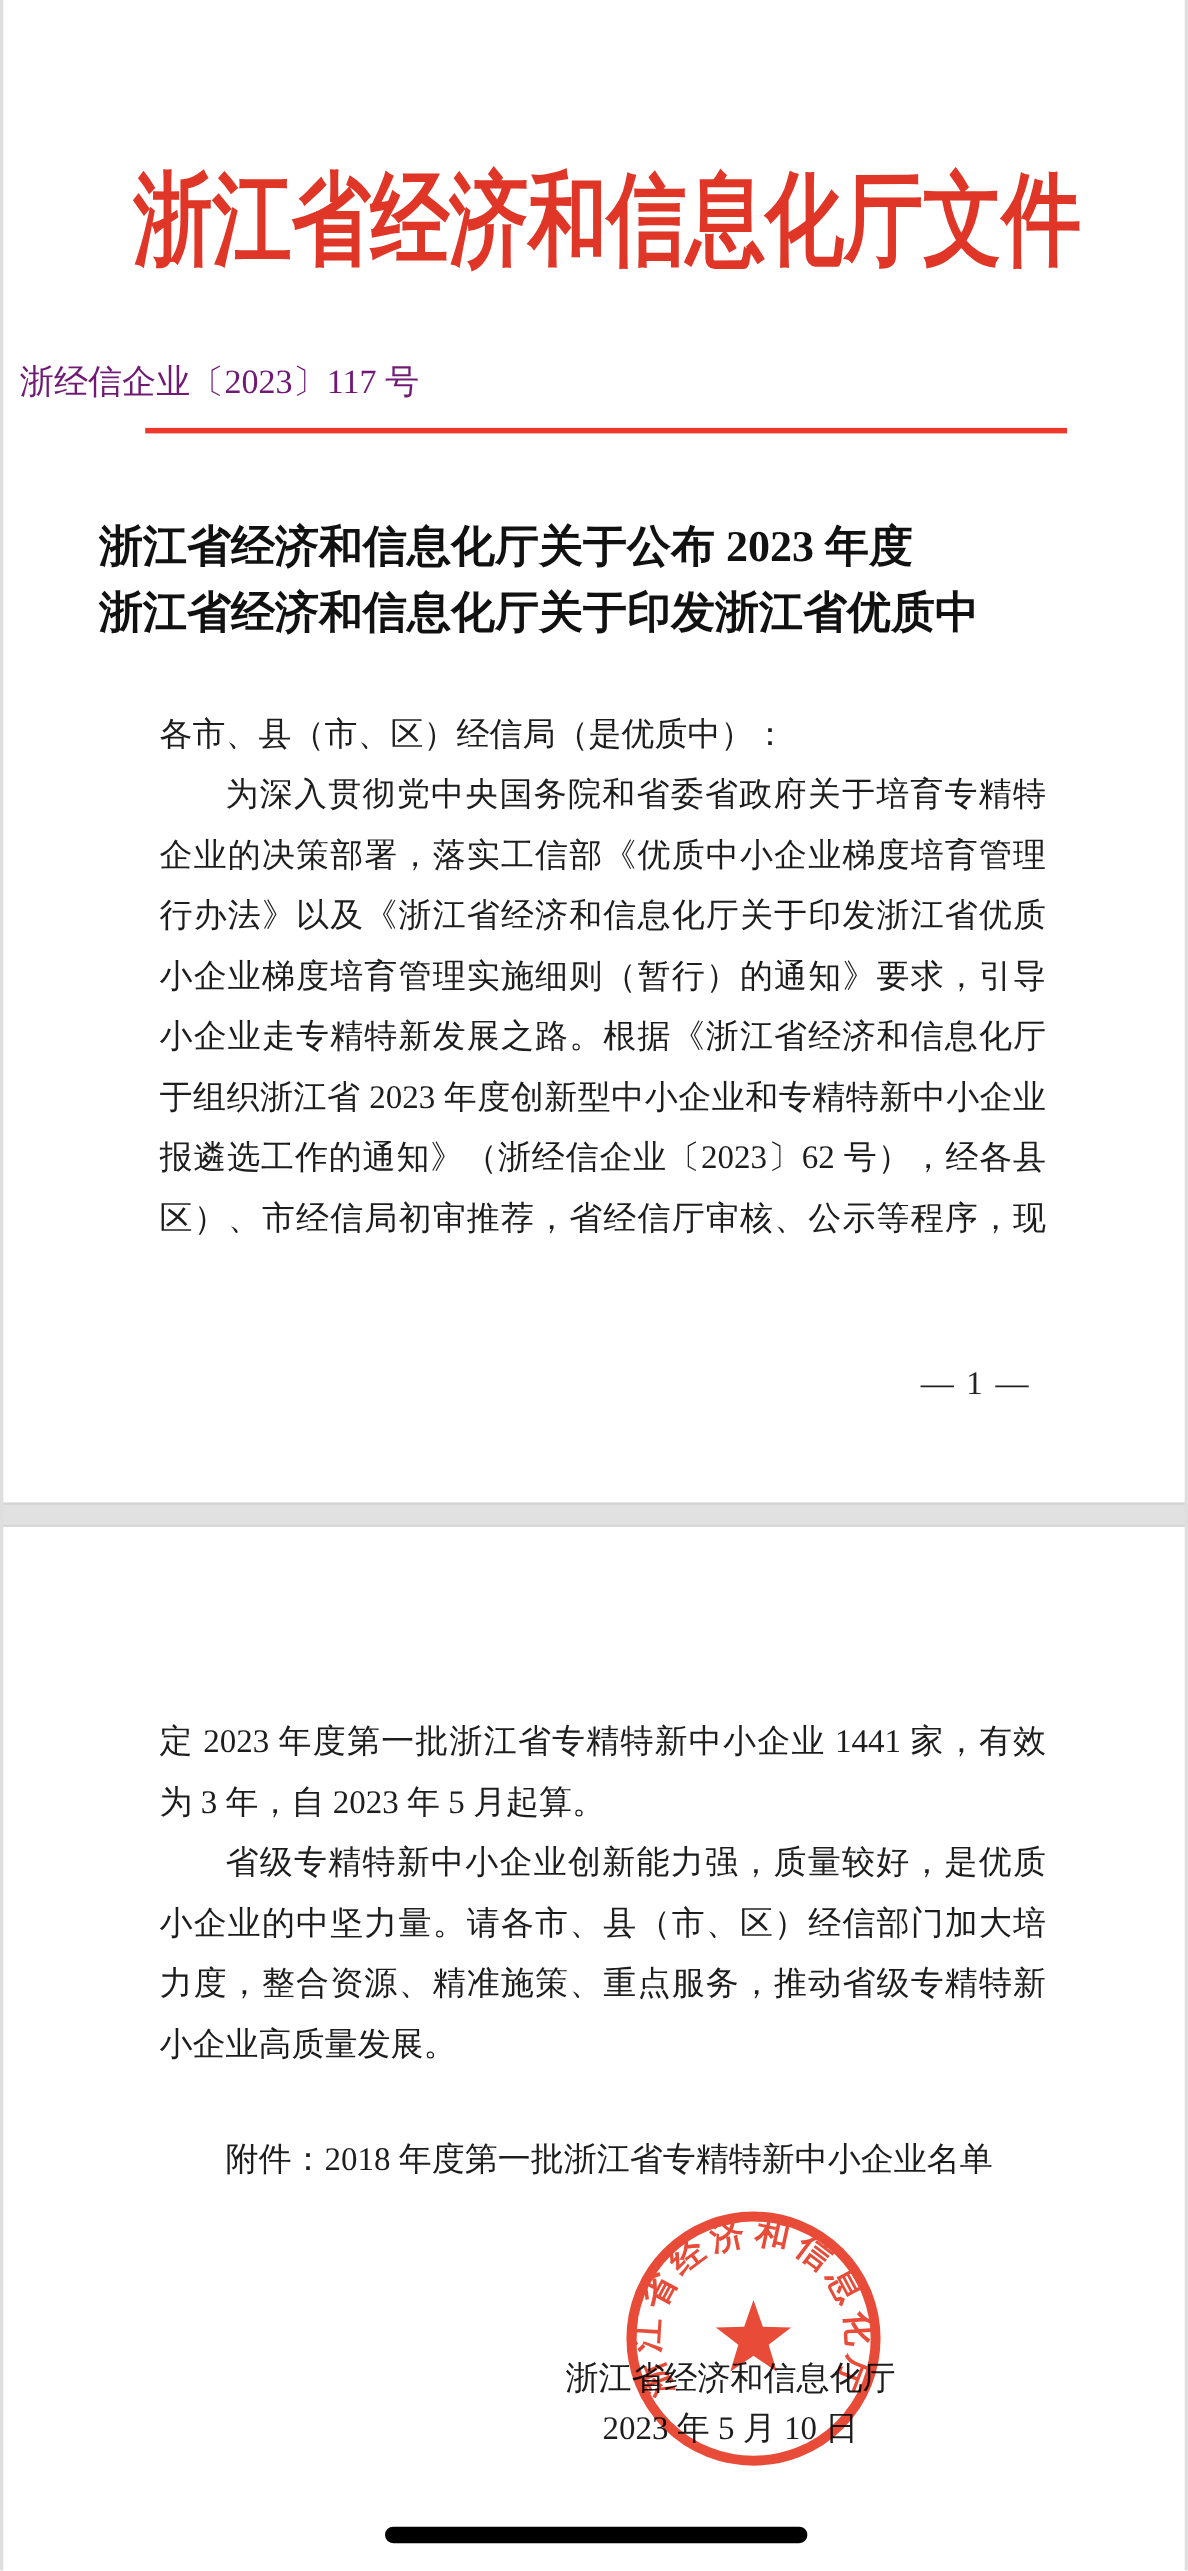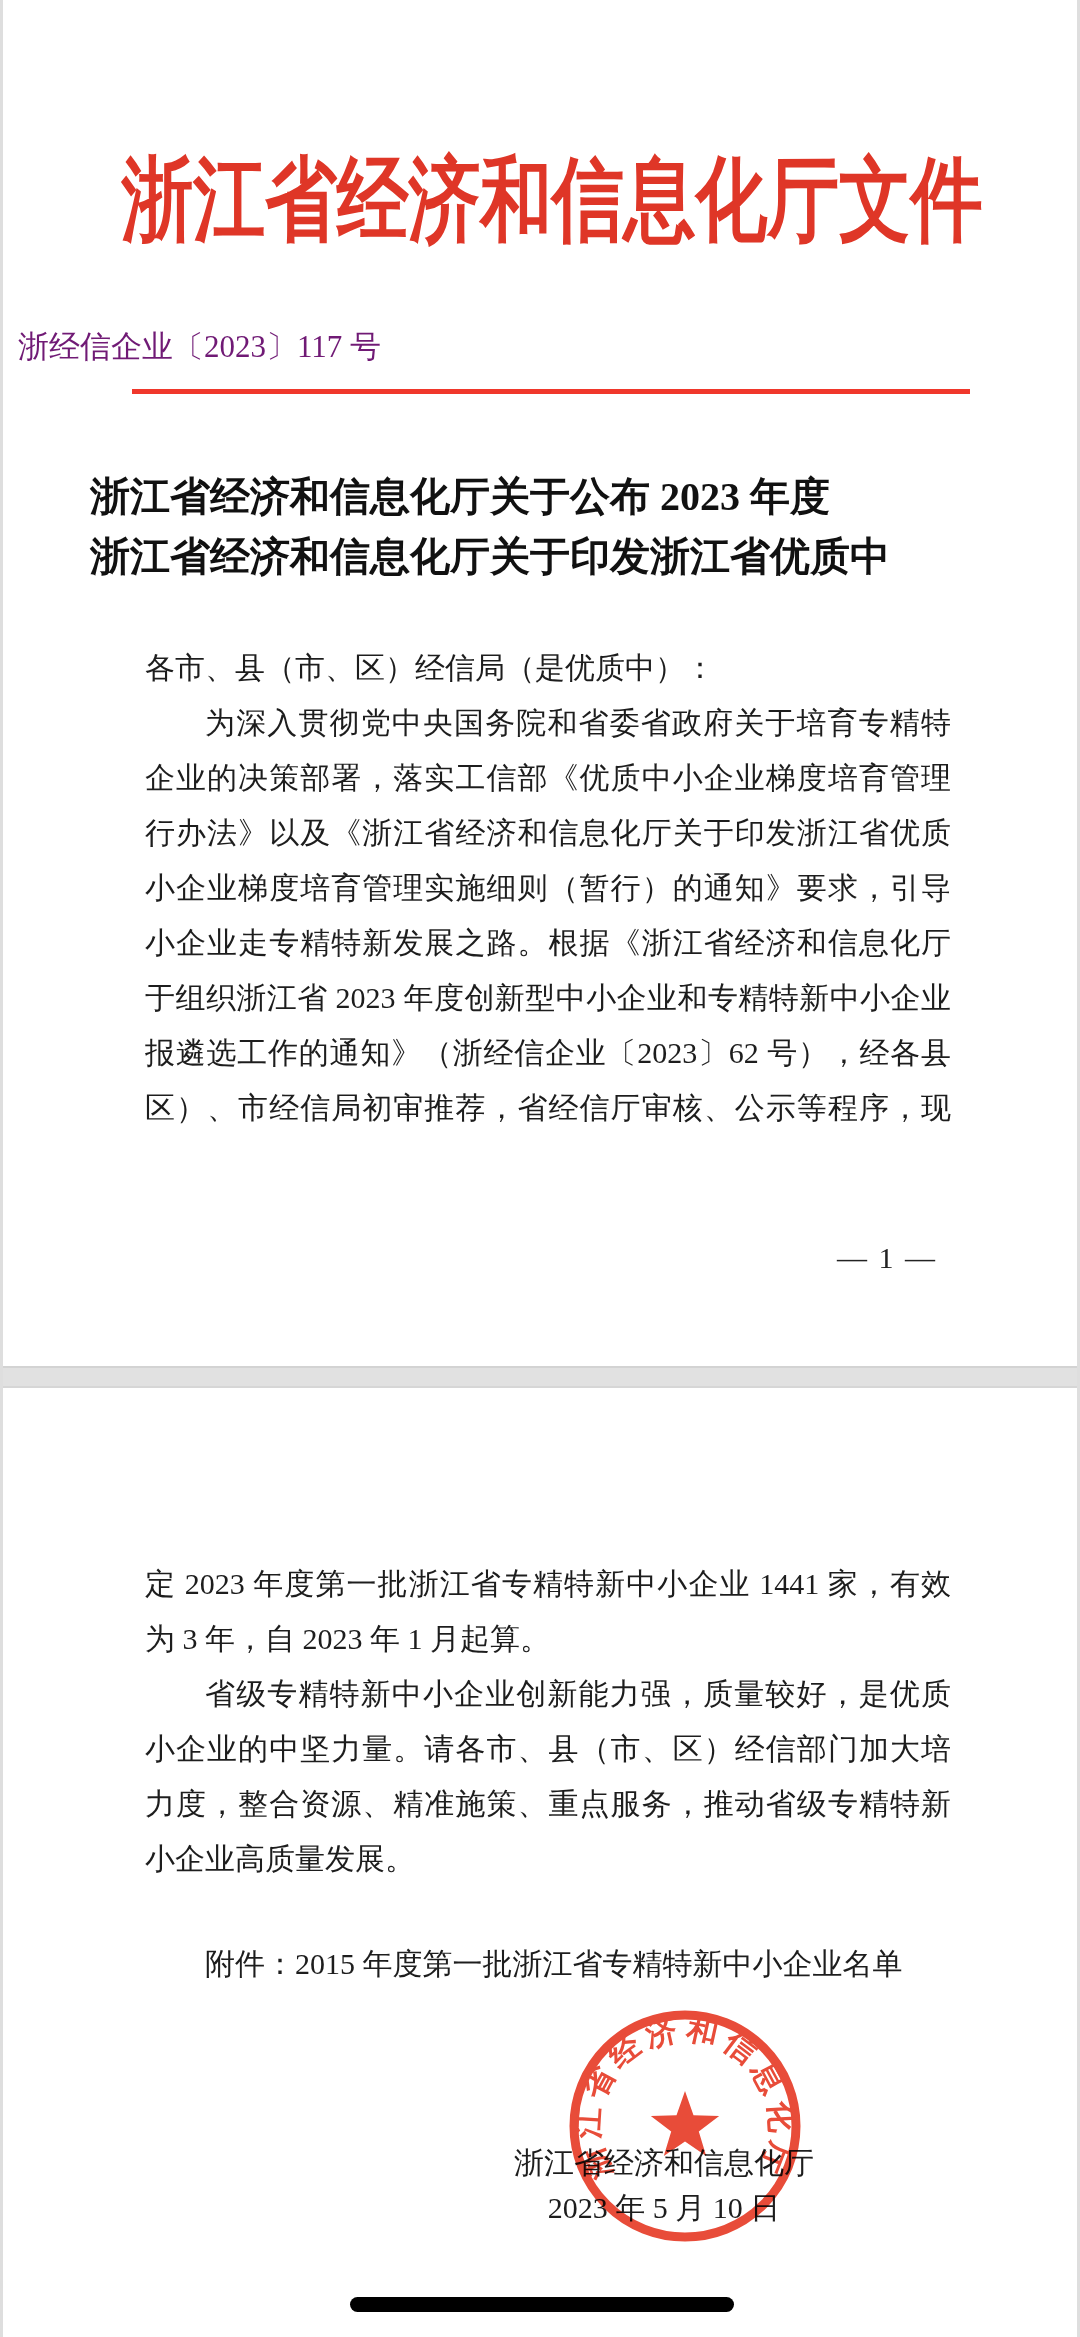--- a/index.html
+++ b/index.html
@@ -124,28 +124,28 @@
 
     <div class="page-num">— 1 —</div>
   </div>
 
   <div class="page-gap"></div>
 
   <div class="page page2">
 
     <div class="body-block p2-body">
       <div class="line just">定 2023 年度第一批浙江省专精特新中小企业 1441 家，有效期</div>
-      <div class="line">为 3 年，自 2023 年 1 月起算。</div>
+      <div class="line">为 3 年，自 2023 年 5 月起算。</div>
       <div class="line just indent">省级专精特新中小企业创新能力强，质量较好，是优质中</div>
       <div class="line just">小企业的中坚力量。请各市、县（市、区）经信部门加大培育</div>
       <div class="line just">力度，整合资源、精准施策、重点服务，推动省级专精特新中</div>
       <div class="line">小企业高质量发展。</div>
     </div>
 
-    <div class="attachment">附件：2015 年度第一批浙江省专精特新中小企业名单</div>
+    <div class="attachment">附件：2018 年度第一批浙江省专精特新中小企业名单</div>
 
     <div class="signature-block">
       <div>浙江省经济和信息化厅</div>
       <div>2023 年 5 月 10 日</div>
     </div>
 
     <svg class="seal" viewBox="0 0 240 240" aria-hidden="true">
       <circle class="ring" cx="120" cy="120" r="111"></circle>
       <path id="sealArc" d="M 47.1 165.6 A 86 86 0 1 1 192.9 165.6" fill="none"></path>
       <text class="arc-text">

